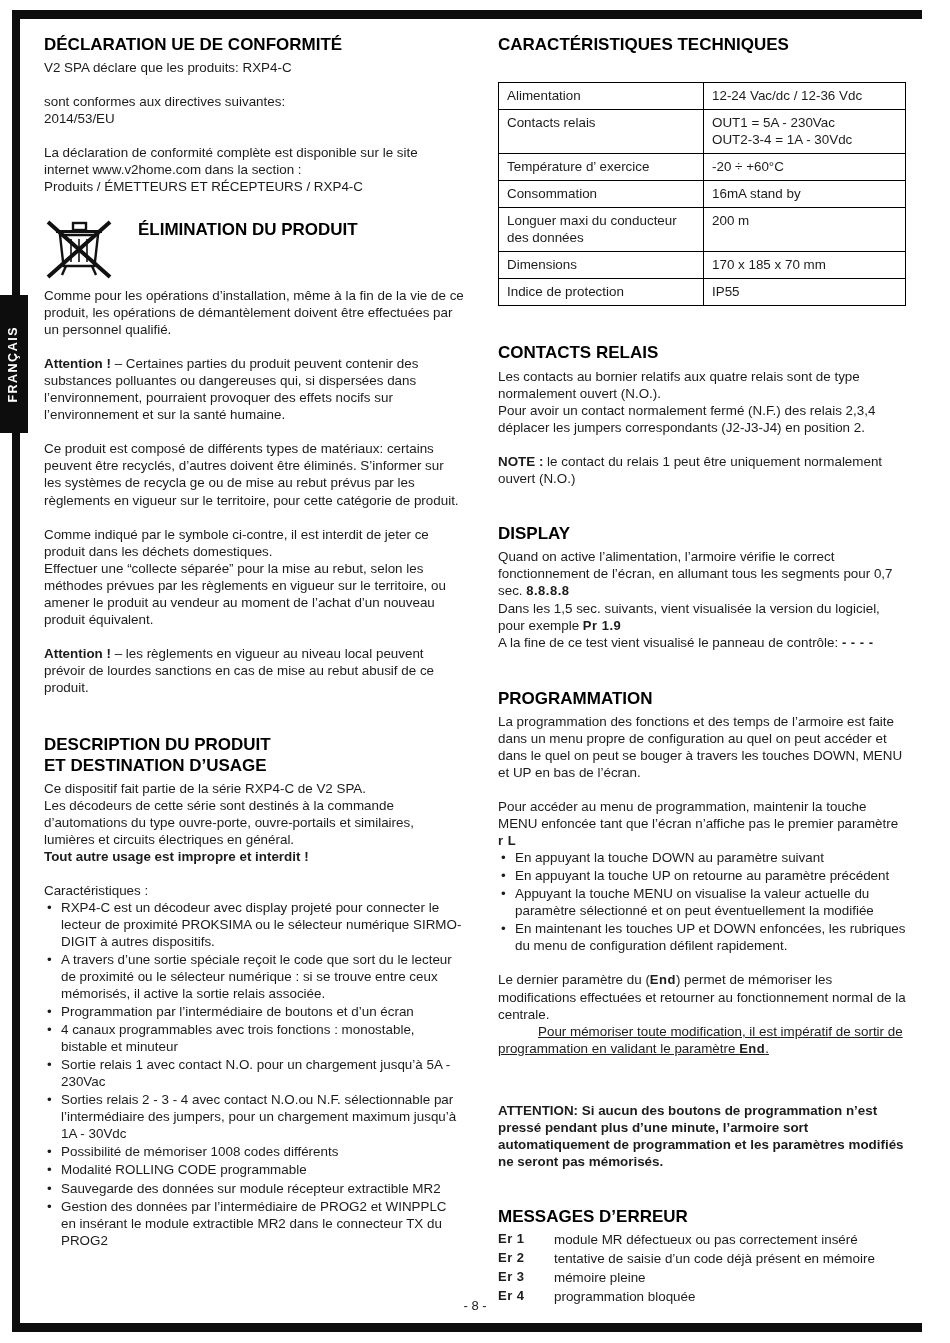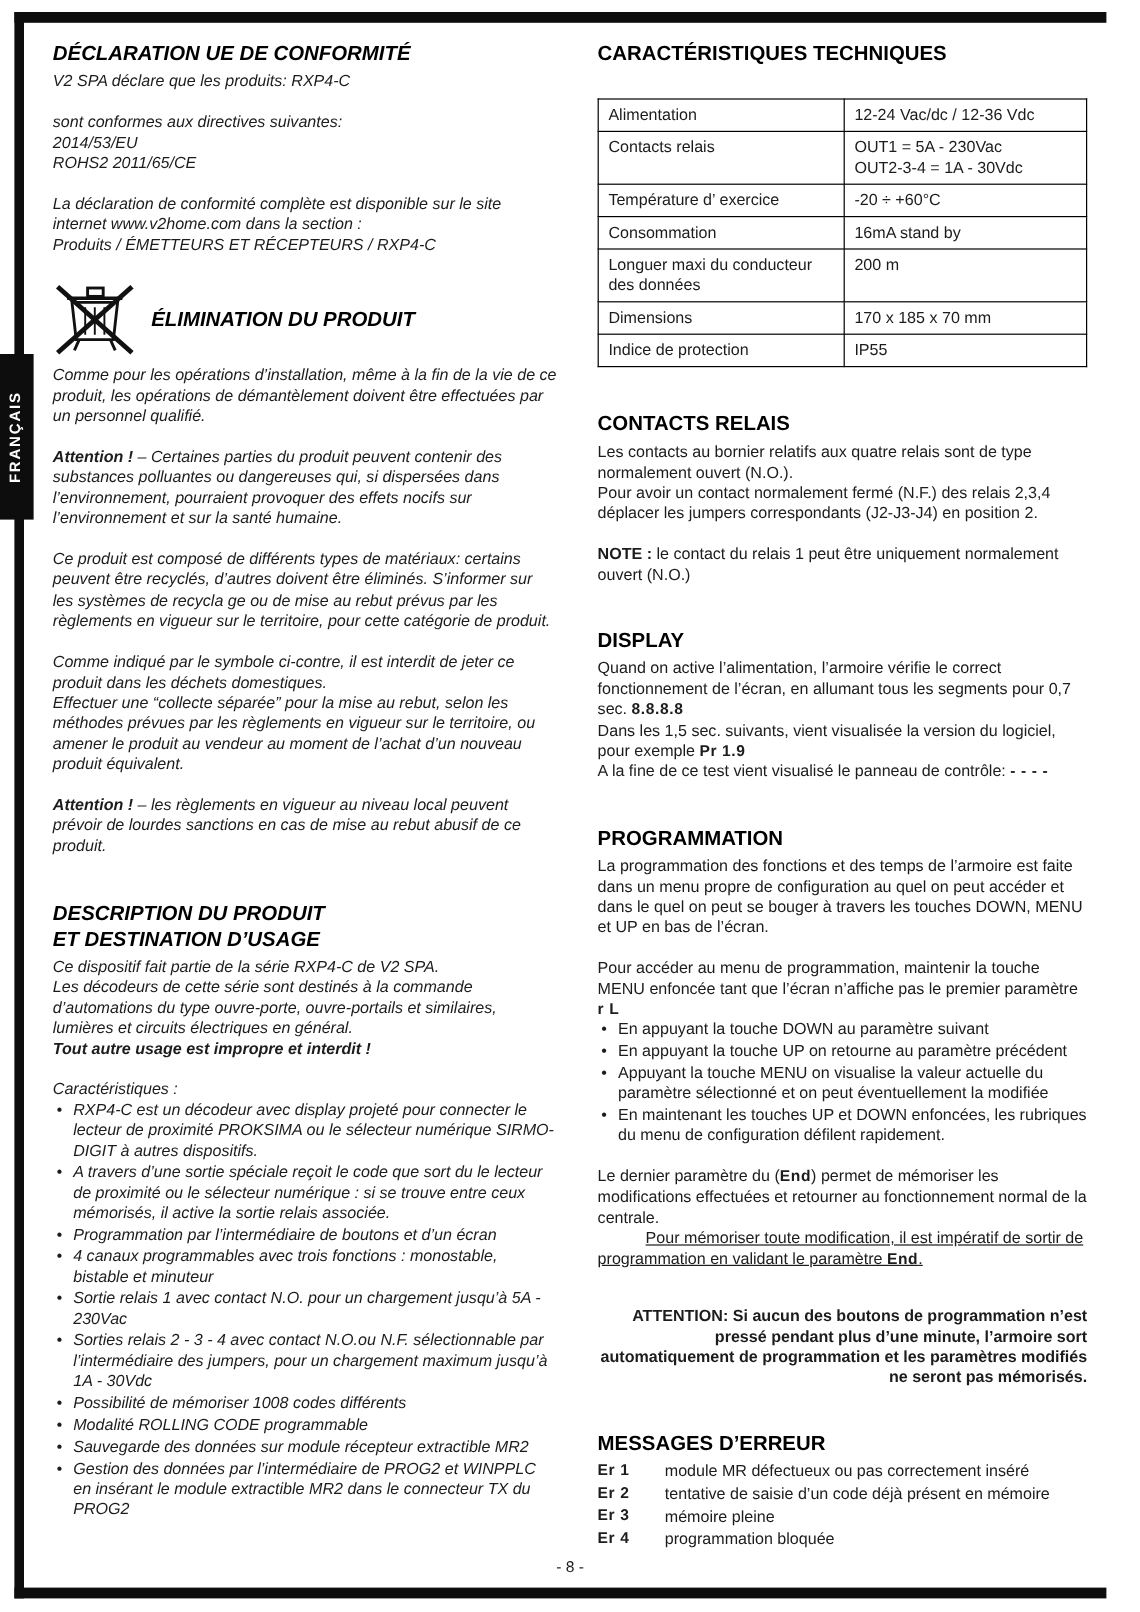--- a/index.html
+++ b/index.html
@@ -16,35 +16,35 @@
   
   .bar-top    { position:absolute; left:12px; top:10px;  width:910px; height:9px;  background:#0d0d0d; }
   .bar-left   { position:absolute; left:12px; top:10px;  width:8px;   height:1322px; background:#0d0d0d; }
   .bar-bottom { position:absolute; left:12px; top:1323px; width:910px; height:9px; background:#0d0d0d; }
   .lang-tab   { position:absolute; left:0; top:295px; width:28px; height:138px; background:#0d0d0d;
                 display:flex; align-items:center; justify-content:center; }
   .lang-tab span { writing-mode:vertical-rl; transform:rotate(180deg); color:#fff; font-weight:bold;
                    font-size:12.5px; letter-spacing:1.5px; }
 
   .content { position:absolute; left:44px; top:34px; width:862px; display:flex; gap:34px; }
-  .col-left  { width:420px; flex:0 0 420px;font-style:italic; }
+  .col-left  { width:420px; flex:0 0 420px; }
   .col-right { width:408px; flex:0 0 408px; }
 
   h1.sec { font-size:17px; line-height:1.25; font-weight:bold; color:#000; margin-bottom:4px; }
   .mt-sec { margin-top:36px; }
   .para { margin-bottom:17px; }
   .para:last-child { margin-bottom:0; }
   .b { font-weight:bold; }
   .nogap { margin-bottom:0; }
 
   .seg { font-family:Liberation Sans, sans-serif; font-weight:bold; letter-spacing:0.5px; font-size:13px; }
   .underl { text-decoration:underline;margin-left:40px; }
 
   
-  .elim-head { display:flex; align-items:center; gap:12px; margin:24px 0 6px 0; }
+  .elim-head { display:flex; align-items:flex-start; gap:24px; margin:24px 0 6px 0; }
   .elim-head h1 { margin-bottom:2px; }
   .weee svg { display:block; }
 
   
   ul.bullets { list-style:none; }
   ul.bullets li { position:relative; padding-left:17px; margin-bottom:1px; }
   ul.bullets li::before { content:"•"; position:absolute; left:3px; top:0; }
 
   
   table.tech { border-collapse:collapse; width:100%; margin-top:27px; }
@@ -72,21 +72,20 @@
 <div class="content">
 
   <div class="col-left">
 
     <h1 class="sec">DÉCLARATION UE DE CONFORMITÉ</h1>
     <div class="para nogap">V2 SPA déclare que les produits: RXP4-C</div>
 
     <div class="para" style="margin-top:17px;">
       <div>sont conformes aux directives suivantes:</div>
       <div>2014/53/EU</div>
-      <div>ROHS2 2011/65/CE</div>
     </div>
 
     <div class="para nogap">
       <span>La déclaration de conformité complète est disponible sur le site internet www.v2home.com dans la section :</span><br>
       <span>Produits / ÉMETTEURS ET RÉCEPTEURS / RXP4-C</span>
     </div>
 
     <div class="elim-head">
       <span class="weee">
         <svg width="70" height="62" viewBox="0 0 70 62">
@@ -206,21 +205,21 @@
     <ul class="bullets">
       <li>En appuyant la touche DOWN au paramètre suivant</li>
       <li>En appuyant la touche UP on retourne au paramètre précédent</li>
       <li>Appuyant la touche MENU on visualise la valeur actuelle du paramètre sélectionné et on peut éventuellement la modifiée</li>
       <li>En maintenant les touches UP et DOWN enfoncées, les rubriques du menu de configuration défilent rapidement.</li>
     </ul>
     <div class="para" style="margin-top:17px;">
       <span>Le dernier paramètre du (</span><span class="seg">End</span><span>) permet de mémoriser les modifications effectuées et retourner au fonctionnement normal de la centrale.</span><br>
       <span class="underl"><span>Pour mémoriser toute modification, il est impératif de sortir de programmation en validant le paramètre </span><span class="seg">End</span><span>.</span></span>
     </div>
-    <div class="para b" style="margin-top:30px;text-align:right;">ATTENTION: Si aucun des boutons de programmation n’est pressé pendant plus d’une minute, l’armoire sort automatiquement de programmation et les paramètres modifiés ne seront pas mémorisés.</div>
+    <div class="para b" style="margin-top:44px;">ATTENTION: Si aucun des boutons de programmation n’est pressé pendant plus d’une minute, l’armoire sort automatiquement de programmation et les paramètres modifiés ne seront pas mémorisés.</div>
 
     <h1 class="sec mt-sec">MESSAGES D’ERREUR</h1>
     <div>
       <div class="err-row">
         <span class="err-code seg">Er 1</span>
         <span class="err-text">module MR défectueux ou pas correctement inséré</span>
       </div>
       <div class="err-row">
         <span class="err-code seg">Er 2</span>
         <span class="err-text">tentative de saisie d’un code déjà présent en mémoire</span>

